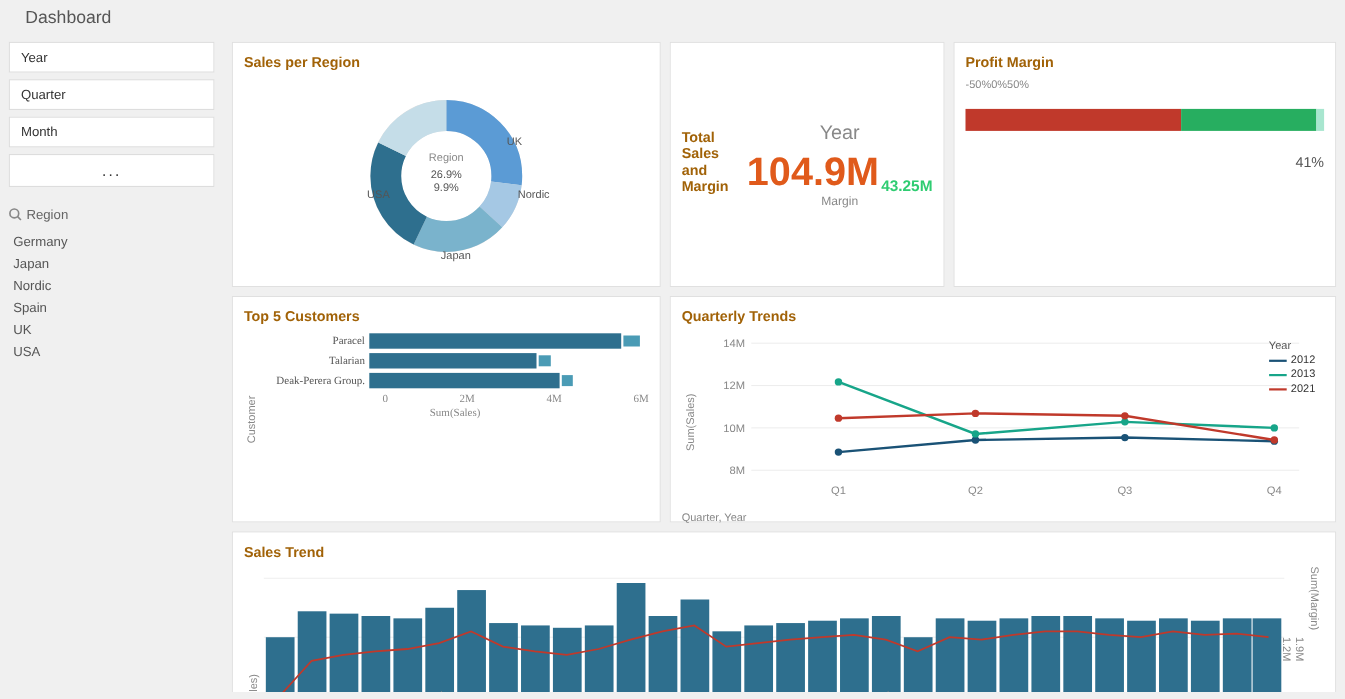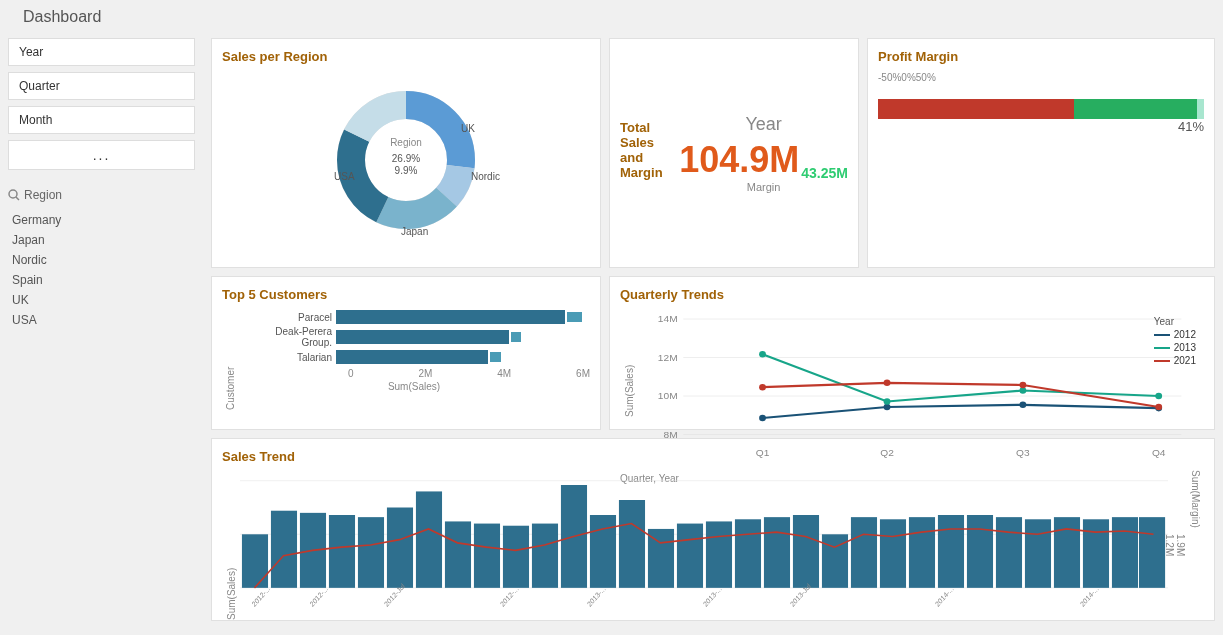--- a/index.html
+++ b/index.html
@@ -41,24 +41,24 @@
     .margin-label { font-size: 11px; color: #888; }
 
     
     .profit-margin-card { flex: 1; }
     .profit-bar-container { margin-top: 8px; position: relative; }
     .profit-bar-labels { display: flex; font-size: 10px; color: #888; margin-bottom: 16px; }
     .profit-bar { height: 20px; display: flex; width: 100%; }
     .profit-bar-red { background: #c0392b; flex: 0 0 60%; }
     .profit-bar-green { background: #27ae60; flex: 0 0 38%; }
     .profit-bar-light { background: #a8e6cf; flex: 0 0 2%; }
-    .profit-percent { text-align: right; font-size: 13px; margin-top: 0; color: #555; }
-
-    
-    .middle-row { display: flex; gap: 8px; height: 154px; }
+    .profit-percent { text-align: right; font-size: 13px; margin-top: 21px; color: #555; }
+
+    
+    .middle-row { display: flex; gap: 8px; height: 206px; }
 
     
     .top5-card { flex: 0 0 390px; }
     .bar-chart-area { display: flex; height: 160px; }
     .y-axis-label { writing-mode: vertical-rl; transform: rotate(180deg); font-size: 10px; color: #888; display: flex; align-items: center; justify-content: center; width: 16px; }
     .bar-chart-inner { flex: 1; display: flex; flex-direction: column; justify-content: space-around; padding-left: 4px; }
     .bar-row { display: flex; align-items: center; gap: 4px; }
     .bar-label { width: 90px; text-align: right; font-size: 10px; color: #555; flex-shrink: 0; }
     .bar-track { flex: 1; display: flex; align-items: center; height: 18px; position: relative; }
     .bar-fill { height: 14px; background: #2e6f8e; display: inline-block; }
@@ -171,40 +171,40 @@
         </div>
       </div>
     </div>
 
     <div class="middle-row">
 
       <div class="card top5-card">
         <div class="card-title">Top 5 Customers</div>
         <div class="bar-chart-area">
           <div class="y-axis-label">Customer</div>
-          <div style="flex:1;">
+          <div style="flex:1;font-family:Liberation Serif, serif;">
             <div class="bar-chart-inner">
               <div class="bar-row">
                 <div class="bar-label">Paracel</div>
                 <div class="bar-track">
                   <div class="bar-fill" style="width:90%;"></div>
                   <div class="bar-fill-small" style="width:6%;"></div>
                 </div>
               </div>
               <div class="bar-row">
+                <div class="bar-label">Talarian</div>
+                <div class="bar-track">
+                  <div class="bar-fill" style="width:60%;"></div>
+                  <div class="bar-fill-small" style="width:4%;"></div>
+                </div>
+              </div>
+              <div class="bar-row">
                 <div class="bar-label">Deak-Perera Group.</div>
                 <div class="bar-track">
                   <div class="bar-fill" style="width:68%;"></div>
-                  <div class="bar-fill-small" style="width:4%;"></div>
-                </div>
-              </div>
-              <div class="bar-row">
-                <div class="bar-label">Talarian</div>
-                <div class="bar-track">
-                  <div class="bar-fill" style="width:60%;"></div>
                   <div class="bar-fill-small" style="width:4%;"></div>
                 </div>
               </div>
             </div>
             <div class="x-axis">
               <span>0</span>
               <span>2M</span>
               <span>4M</span>
               <span>6M</span>
             </div>

